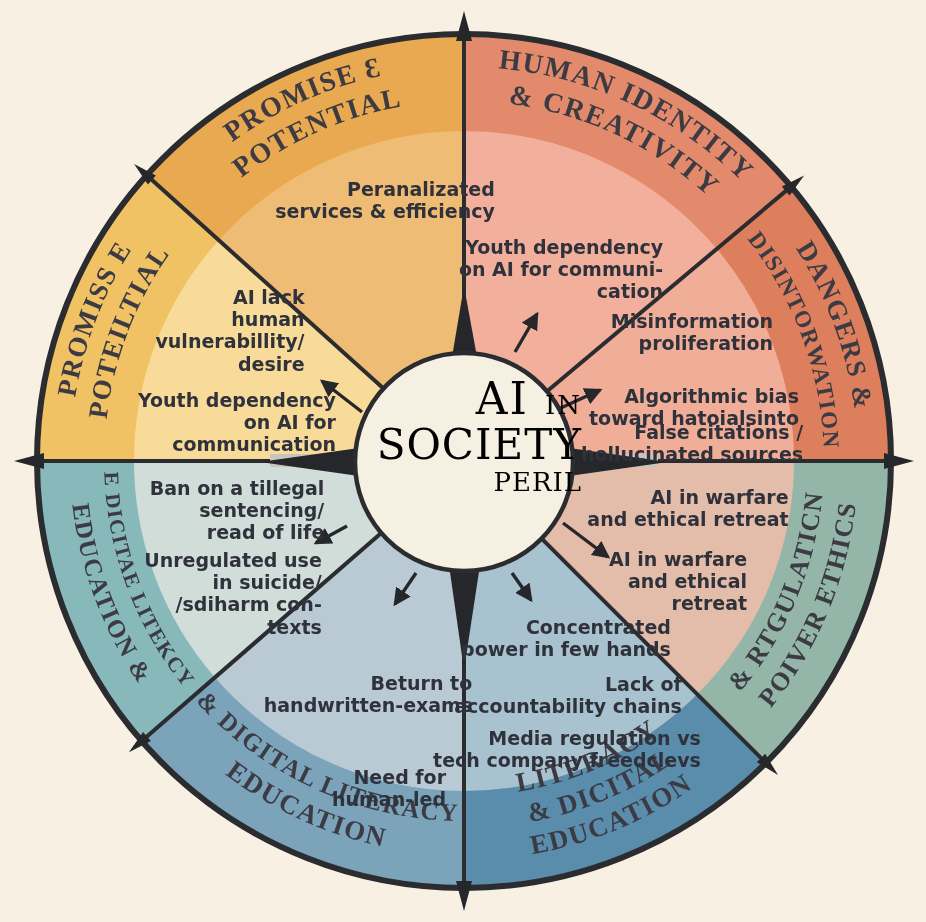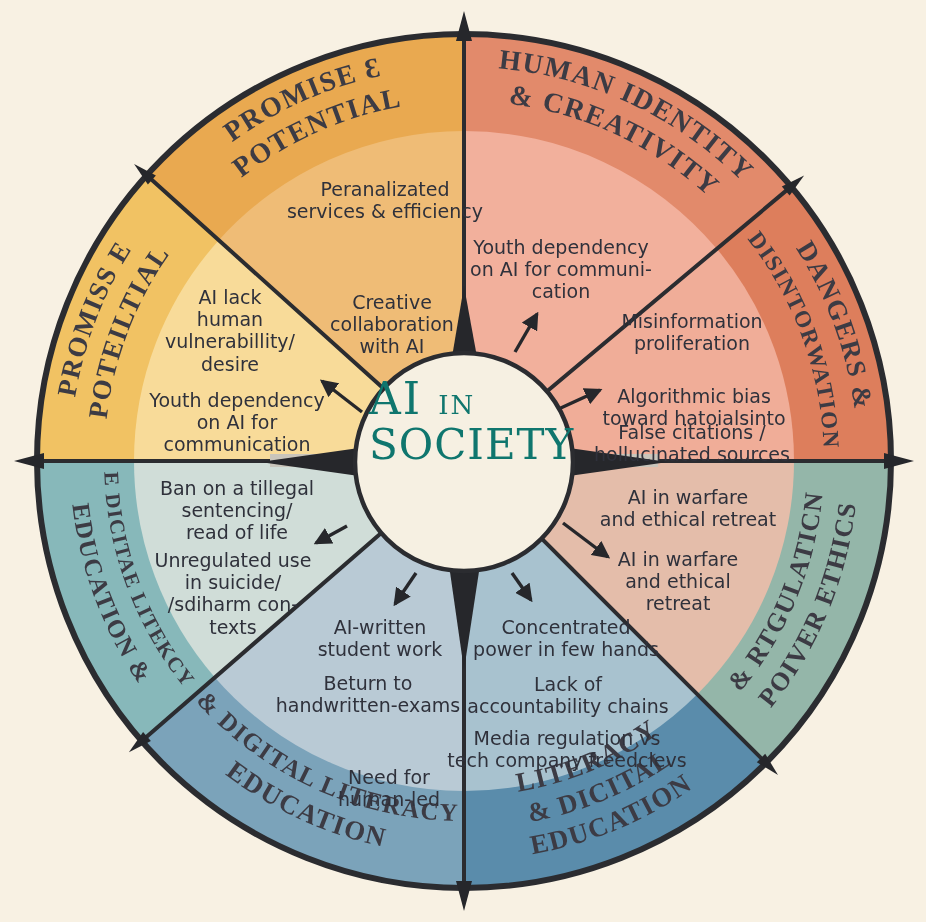--- a/index.html
+++ b/index.html
@@ -1,24 +1,24 @@
 <!DOCTYPE html>
 <html><head>
 <meta charset="utf-8">
 <style>
   html,body{margin:0;padding:0;}
   .stage{position:relative;width:926px;height:922px;background:#f8f1e3;overflow:hidden;
          font-family:"DejaVu Sans",sans-serif;}
   .stage svg{position:absolute;left:0;top:0;}
   .band-title{font-family:"Liberation Serif",serif;font-weight:700;fill:#3c3b44;letter-spacing:1.5px;}
   .items-layer{position:absolute;left:0;top:0;width:926px;height:922px;pointer-events:none;}
-  .item{position:absolute;transform:translateX(-50%);text-align:center;white-space:pre-line;
-        color:#2f313b;font-size:19px;line-height:1.17;font-weight:400;}
-  .center-text{position:absolute;left:489px;top:376px;transform:translateX(-50%);width:240px;
-               text-align:left;color:#0f766e;font-family:"DejaVu Serif",serif;pointer-events:none;}
+  .item{position:absolute;transform:translateX(-50%);text-align:right;white-space:pre-line;
+        color:#2f313b;font-size:19px;line-height:1.17;font-weight:700;}
+  .center-text{position:absolute;left:462px;top:376px;transform:translateX(-50%);width:240px;
+               text-align:right;color:#000000;font-family:"DejaVu Serif",serif;pointer-events:none;}
   .ct-l1{font-size:44px;letter-spacing:2px;line-height:1.05;}
   .ct-l1 .ct-in{font-size:26px;letter-spacing:2px;}
   .ct-l2{font-size:42px;letter-spacing:1px;line-height:1.1;}
   .ct-l3{font-size:26px;letter-spacing:1px;margin-top:6px;line-height:1.1;}
   .ct-l4{font-size:26px;letter-spacing:1px;line-height:1.15;}
 </style>
 </head>
 <body>
 
 <div class="stage">
@@ -143,23 +143,20 @@
   <div class="item" style="left:230px;top:286px;">AI lack
 human
 vulnerabillity/
 desire</div>
   <div class="item" style="left:237px;top:389px;">Youth dependency
 on AI for
 communication</div>
 
   <div class="item" style="left:385px;top:178px;">Peranalizated
 services &amp; efficiency</div>
-  <div class="item" style="left:392px;top:291px;">Creative
-collaboration
-with AI</div>
 
   <div class="item" style="left:561px;top:236px;">Youth dependency
 on AI for communi-
 cation</div>
 
   <div class="item" style="left:692px;top:310px;">Misinformation
 proliferation</div>
   <div class="item" style="left:694px;top:385px;">Algorithmic bias
 toward hatoialsinto</div>
   <div class="item" style="left:692px;top:421px;">False citations /
@@ -171,34 +168,33 @@
 and ethical
 retreat</div>
 
   <div class="item" style="left:566px;top:616px;">Concentrated
 power in few hands</div>
   <div class="item" style="left:568px;top:673px;">Lack of
 accountability chains</div>
   <div class="item" style="left:567px;top:727px;">Media regulation vs
 tech company freedclevs</div>
 
-  <div class="item" style="left:380px;top:616px;">AI-written
-student work</div>
   <div class="item" style="left:368px;top:672px;">Beturn to
 handwritten-exams</div>
   <div class="item" style="left:389px;top:726px;margin-top:40px;">Need for
 human-led</div>
 
   <div class="item" style="left:237px;top:477px;">Ban on a tillegal
 sentencing/
 read of life</div>
   <div class="item" style="left:233px;top:549px;">Unregulated use
 in suicide/
 /sdiharm con-
 texts</div>
 </div>
 
 <div class="center-text">
   <div class="ct-l1"><span>AI</span> <span class="ct-in">IN</span></div>
   <div class="ct-l2">SOCIETY</div>
+  <div class="ct-l4">PERIL</div>
 </div>
 
 </div>
 
 </body></html>

